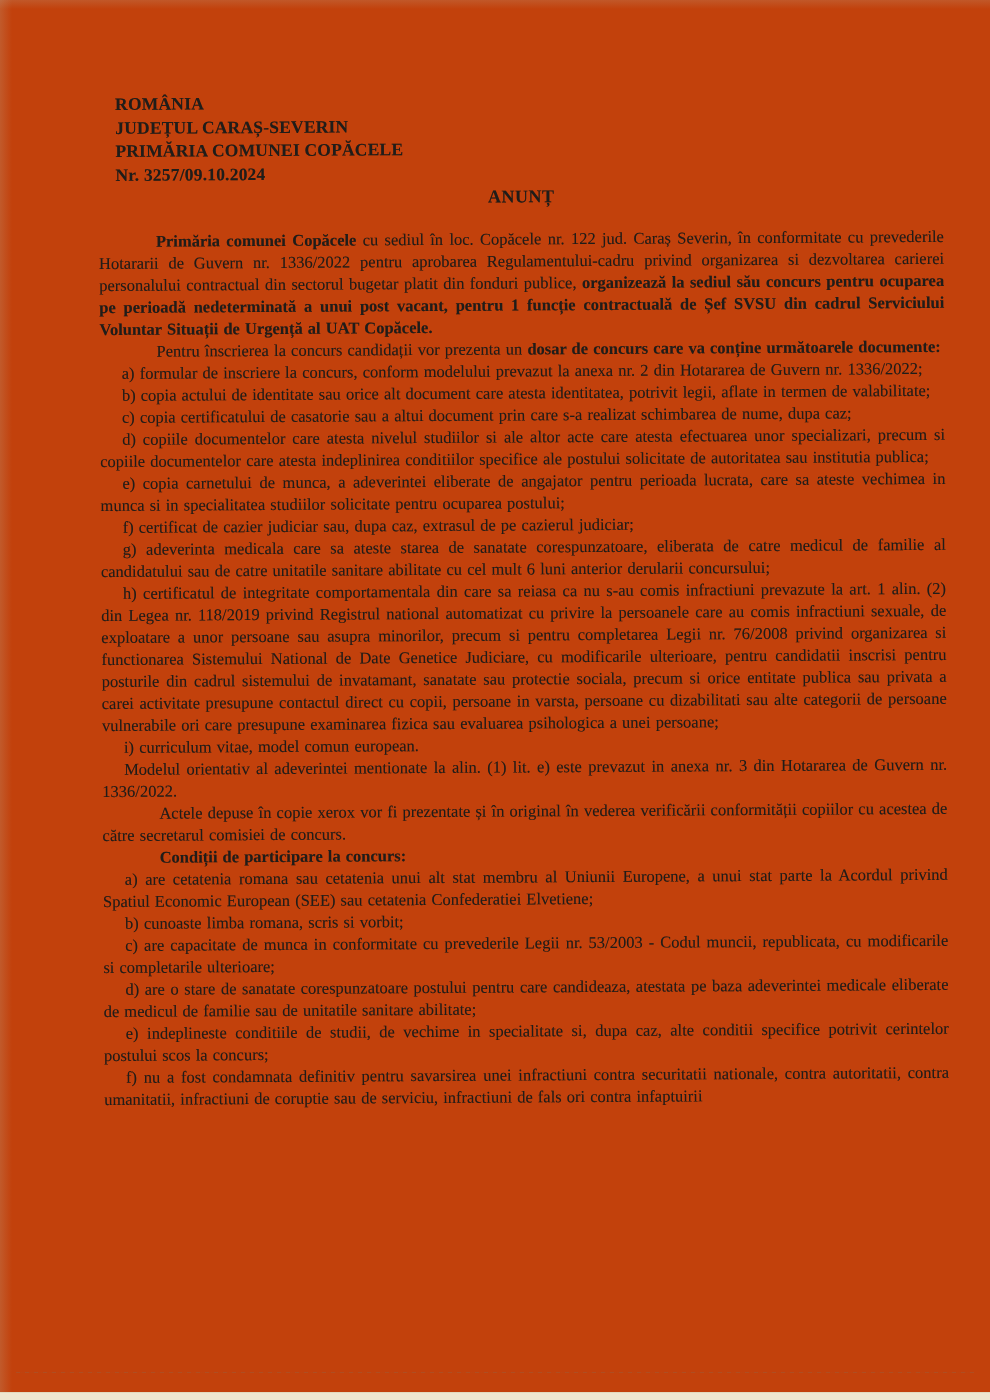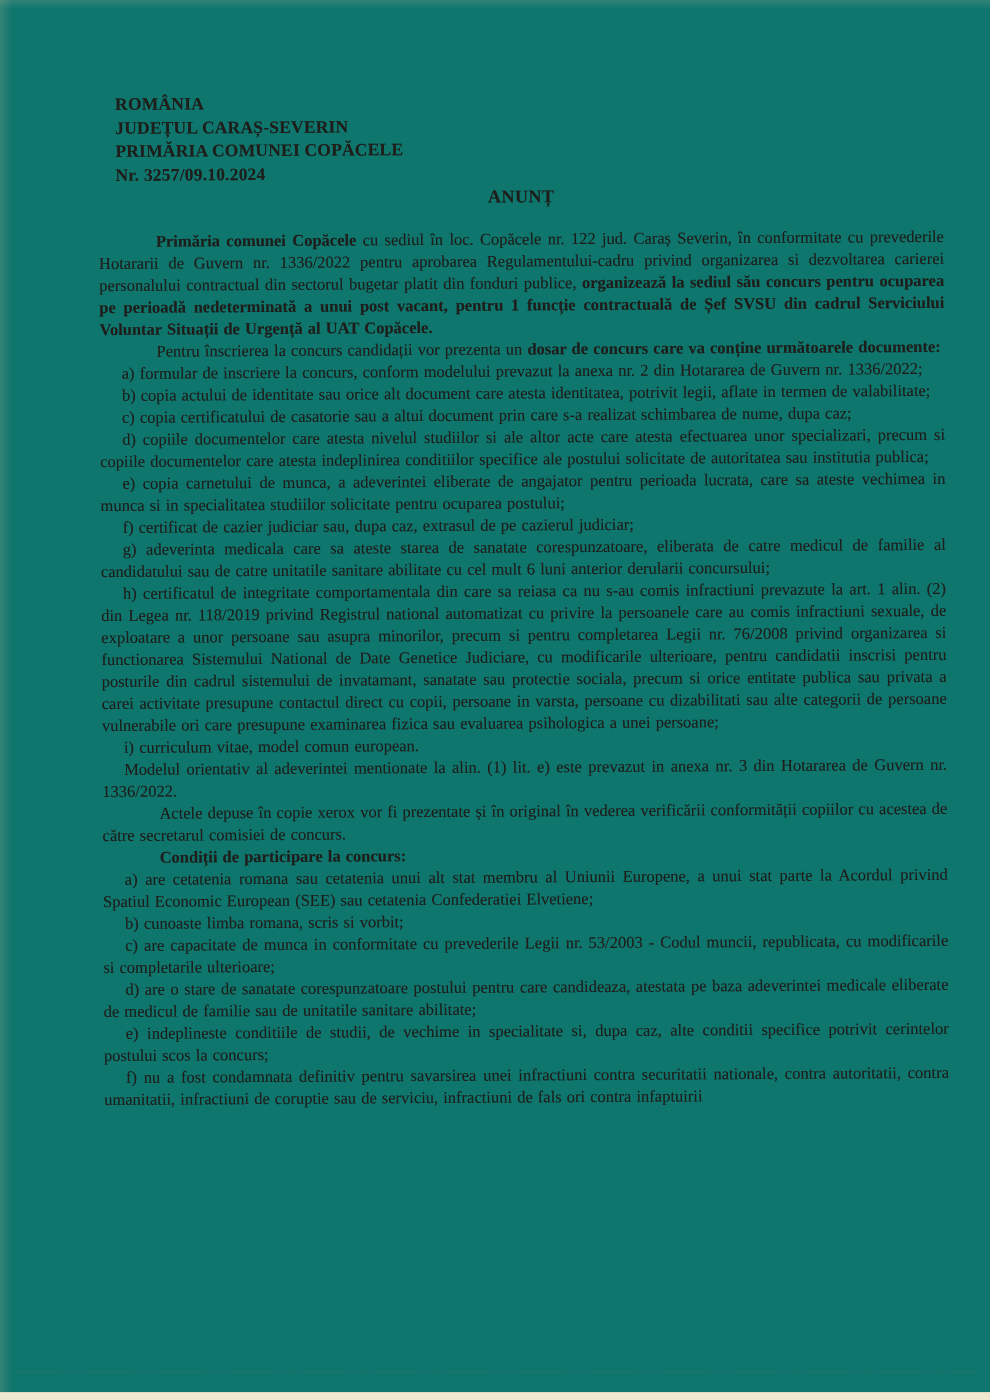--- a/index.html
+++ b/index.html
@@ -1,19 +1,19 @@
 <!DOCTYPE html>
 <html><head>
 <meta charset="utf-8">
 <style>
   html,body{margin:0;padding:0;}
   .page{
     position:relative;
     width:990px;height:1400px;
-    background:#0f766e;
+    background:#c2410c;
     overflow:hidden;
     font-family:"Liberation Serif","DejaVu Serif",serif;
     color:#1f1d1a;
   }
   .edge-top{position:absolute;left:0;top:0;right:0;height:9px;
     background:linear-gradient(180deg,rgba(190,180,155,.20),rgba(190,180,155,0));}
   .edge-left{position:absolute;left:0;top:0;bottom:0;width:12px;
     background:linear-gradient(90deg,rgba(190,180,155,.22),rgba(190,180,155,0));}
   .artifact-line{position:absolute;left:16px;right:16px;top:1372px;height:1px;
     background:repeating-linear-gradient(90deg,rgba(120,115,100,.45) 0 4px,rgba(120,115,100,.08) 4px 9px);

